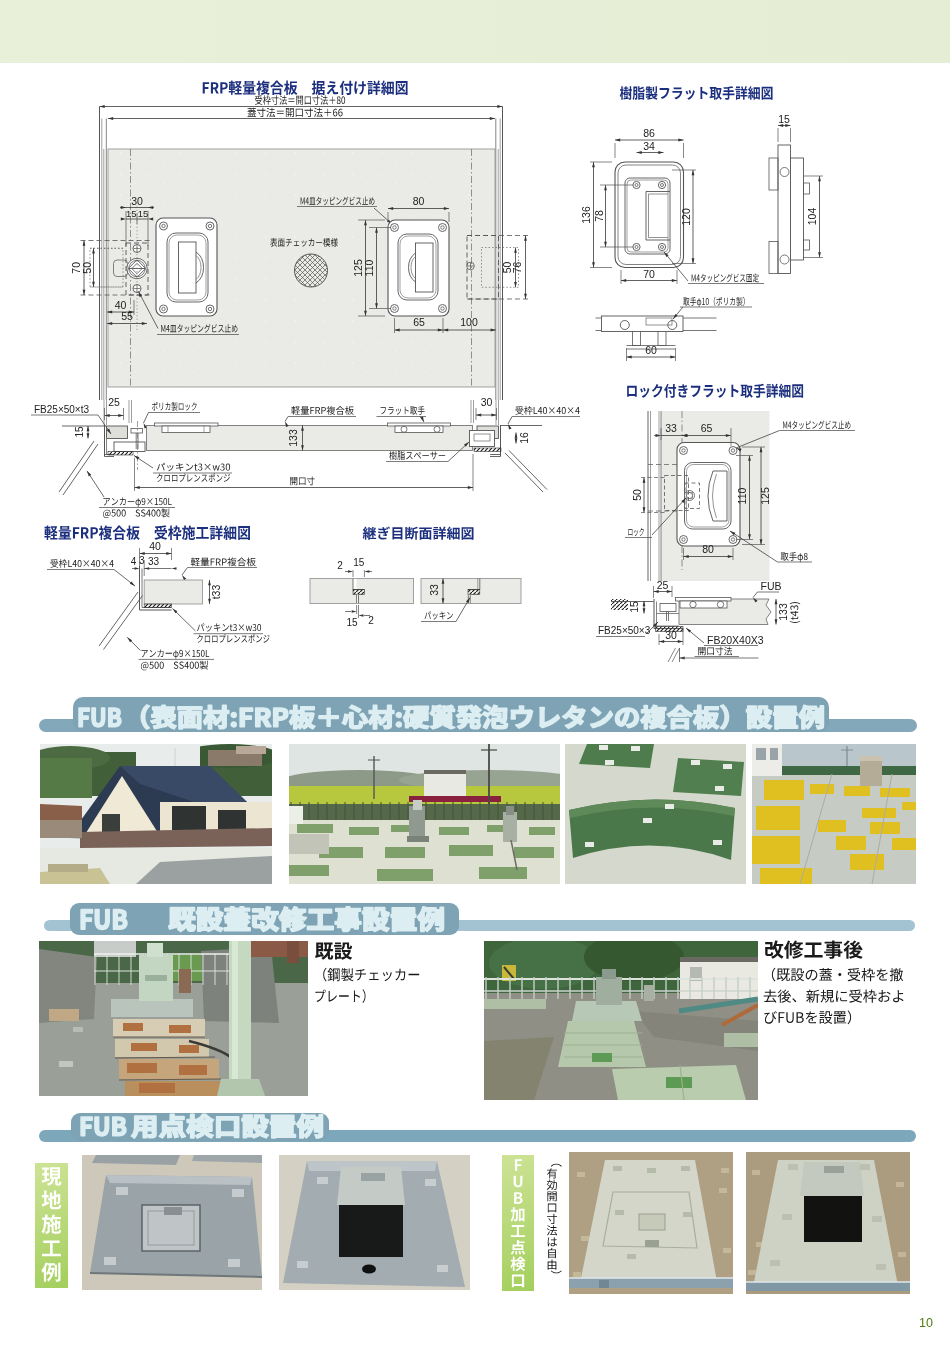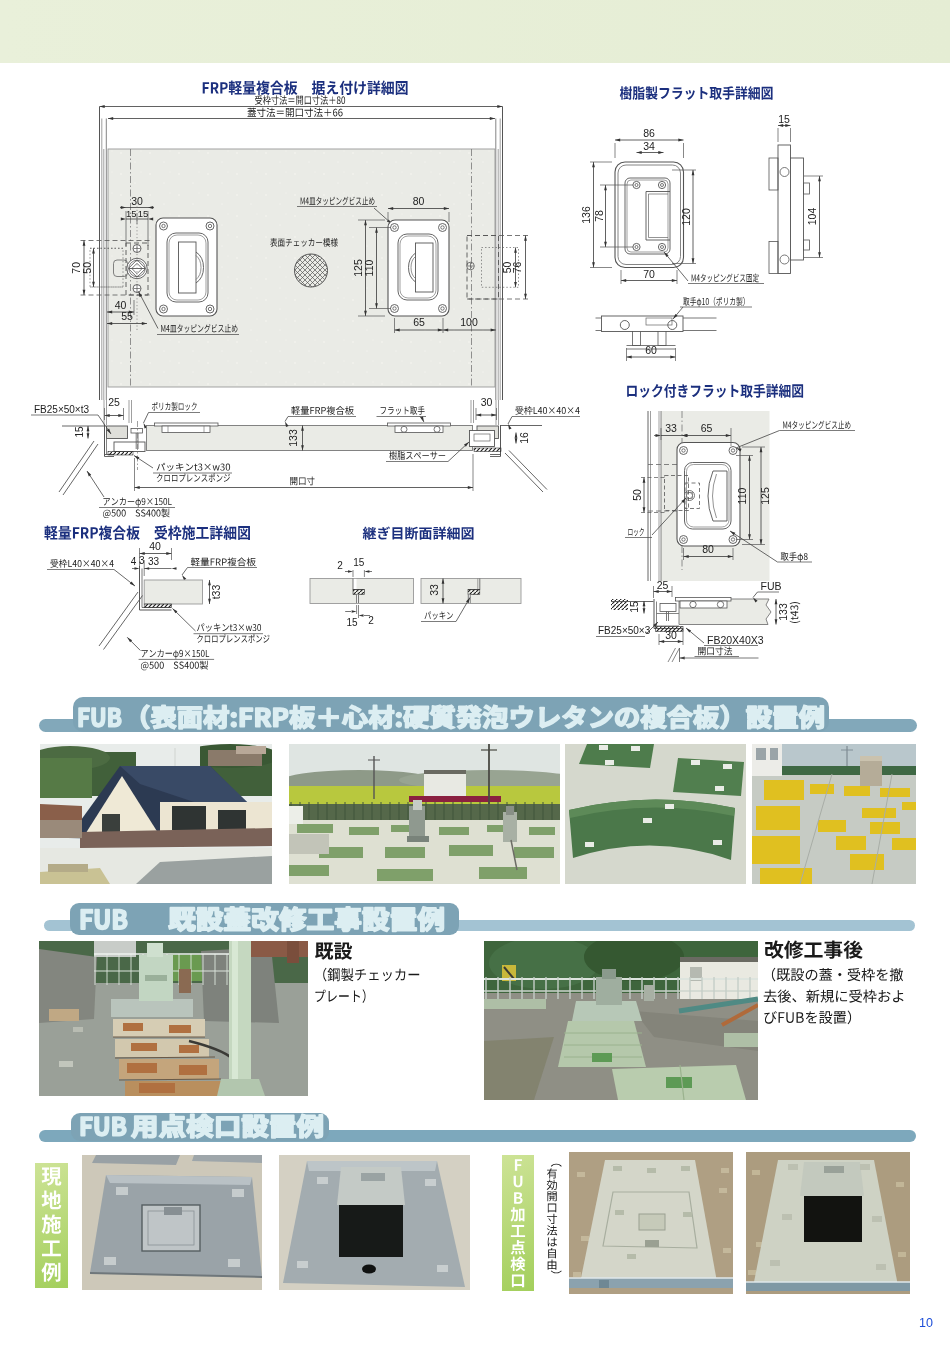--- a/index.html
+++ b/index.html
@@ -1784,12 +1784,12 @@
     <rect x="78" y="14" width="20" height="7" fill="#99a199"></rect>
     <rect x="42" y="12" width="10" height="6" fill="#bcc0b1"></rect>
     <rect x="114" y="12" width="10" height="6" fill="#bcc0b1"></rect>
     <rect x="24" y="108" width="10" height="6" fill="#bcc0b1"></rect>
     <rect x="130" y="112" width="10" height="6" fill="#bcc0b1"></rect>
     <rect x="36" y="62" width="10" height="6" fill="#bcc0b1"></rect>
     <rect x="126" y="64" width="10" height="6" fill="#bcc0b1"></rect>
     <rect x="0" y="130" width="164" height="9" fill="#7f98a4"></rect>
     <line x1="0" y1="130" x2="164" y2="130" stroke="#dfe7ea" stroke-width="1.5"></line>
   </svg>
-<div style="position:absolute;left:919px;top:1316px;font-size:12.5px;color:#1d4ed8">10</div>
+<div style="position:absolute;left:919px;top:1316px;font-size:12.5px;color:#4d7c0f">10</div>
 </body></html>

